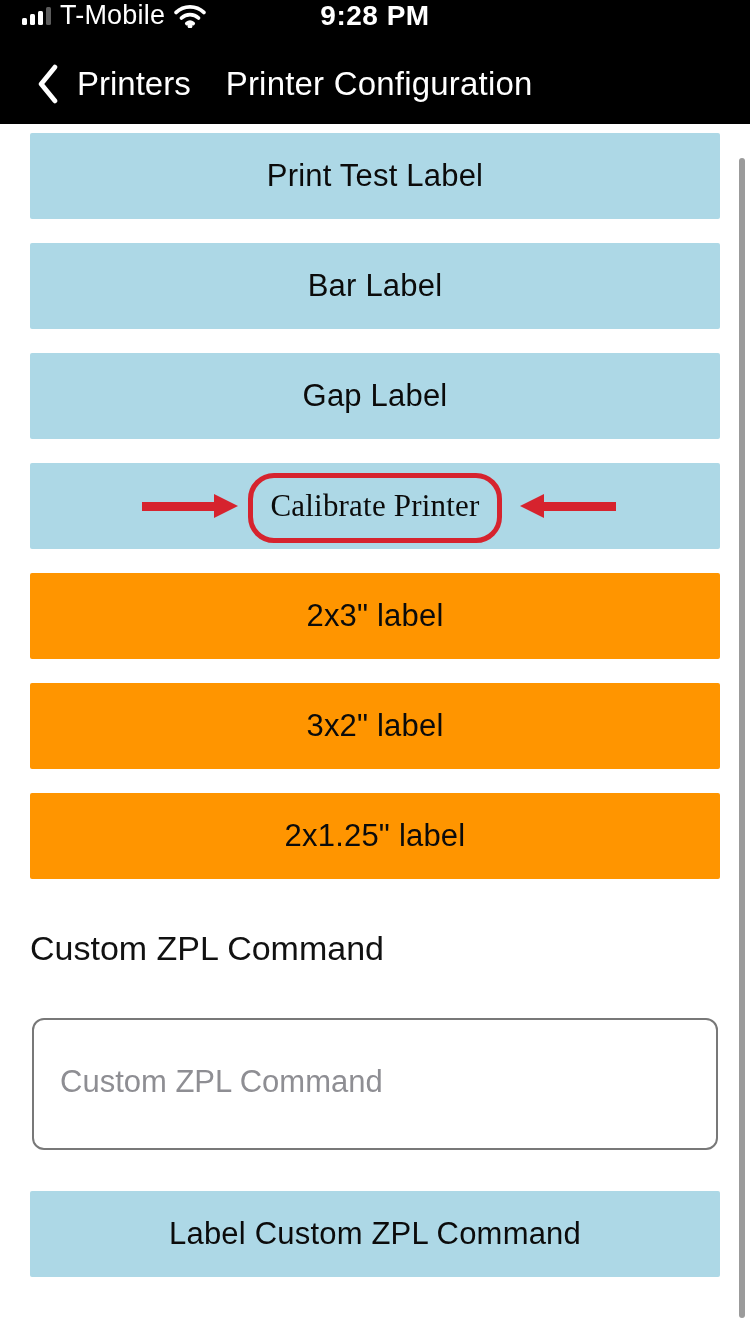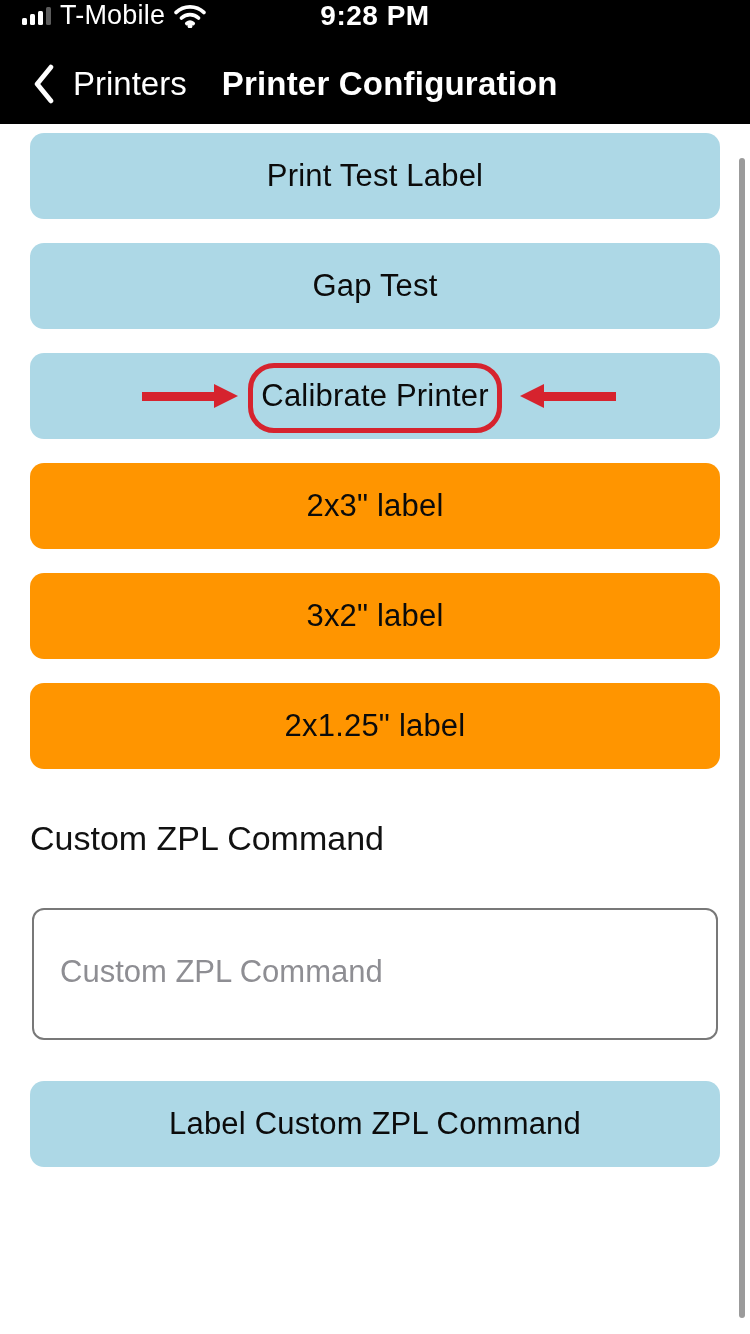--- a/index.html
+++ b/index.html
@@ -14,36 +14,36 @@
   .sb-left { display:flex; align-items:center; gap:9px; }
   .signal-bars { display:flex; align-items:flex-end; gap:3px; height:18px; }
   .sig-bar { width:5px; border-radius:1.5px; background:#fff; }
   .sig-b1 { height:7px; } .sig-b2 { height:11px; } .sig-b3 { height:14px; }
   .sig-b4 { height:18px; background:#5c5c5c; }
   .carrier { font-size:27px; letter-spacing:0.2px; }
   .sb-time { position:absolute; left:0; right:0; text-align:center; font-size:28px; font-weight:700; letter-spacing:0.5px; pointer-events:none; }
   .sb-right { display:flex; align-items:center; gap:7px; z-index:1; }
   .battery-pct { font-size:27px; }
 
-  .nav-bar { height:80px; display:flex; align-items:center; padding:0 20px;margin-left:12px; }
+  .nav-bar { height:80px; display:flex; align-items:center; padding:0 36px; }
   .back-button { display:flex; align-items:center; gap:17px; background:none; border:none; color:#fff; cursor:pointer; padding:0; }
   .back-label { font-size:33px; color:#fff; }
-  .nav-title { font-size:33px; font-weight:700; color:#fff; margin-left:35px; letter-spacing:0.2px; }
+  .nav-title { font-size:33px; font-weight:400; color:#fff; margin-left:35px; letter-spacing:0.2px; }
 
   
   .content { padding:9px 0 0 30px; }
   .btn { display:flex; align-items:center; justify-content:center;
-         width:690px; height:86px; border:none; border-radius:14px;
+         width:690px; height:86px; border:none; border-radius:2px;
          margin-bottom:24px; cursor:pointer; }
   .btn-label { font-size:31px; color:#0b0b0b; letter-spacing:0.2px; }
   .btn.blue { background:#ADD8E6; }
   .btn.orange { background:#FF9500; }
 
   
-  .calibrate { position:relative; }
+  .calibrate { position:relative;font-family:Liberation Serif, serif; }
   .red-box { position:absolute; left:218px; top:10px; width:254px; height:70px;
              border:5px solid #D6232E; border-radius:26px; background:transparent; pointer-events:none; }
   .arrow { position:absolute; top:0; height:86px; display:flex; align-items:center; pointer-events:none; }
   .arrow-left { left:112px; }
   .arrow-right { left:490px; }
   .arrow .shaft { width:72px; height:9px; background:#D6232E; }
   .arrow .head-right { width:0; height:0; border-left:24px solid #D6232E;
                        border-top:12px solid transparent; border-bottom:12px solid transparent; }
   .arrow .head-left  { width:0; height:0; border-right:24px solid #D6232E;
                        border-top:12px solid transparent; border-bottom:12px solid transparent; }
@@ -104,23 +104,26 @@
     </div>
 
   </div>
 
   <div class="content">
 
     <button class="btn blue">
       <span class="btn-label">Print Test Label</span>
     </button>
 
+    <button class="btn blue">
+      <span class="btn-label">Bar Label</span>
+    </button>
 
     <button class="btn blue">
-      <span class="btn-label">Gap Test</span>
+      <span class="btn-label">Gap Label</span>
     </button>
 
     <button class="btn blue calibrate">
       <span class="btn-label">Calibrate Printer</span>
       <div class="red-box"></div>
       <div class="arrow arrow-left">
         <div class="shaft"></div>
           <div class="head-right"></div>
       </div>
       <div class="arrow arrow-right">

